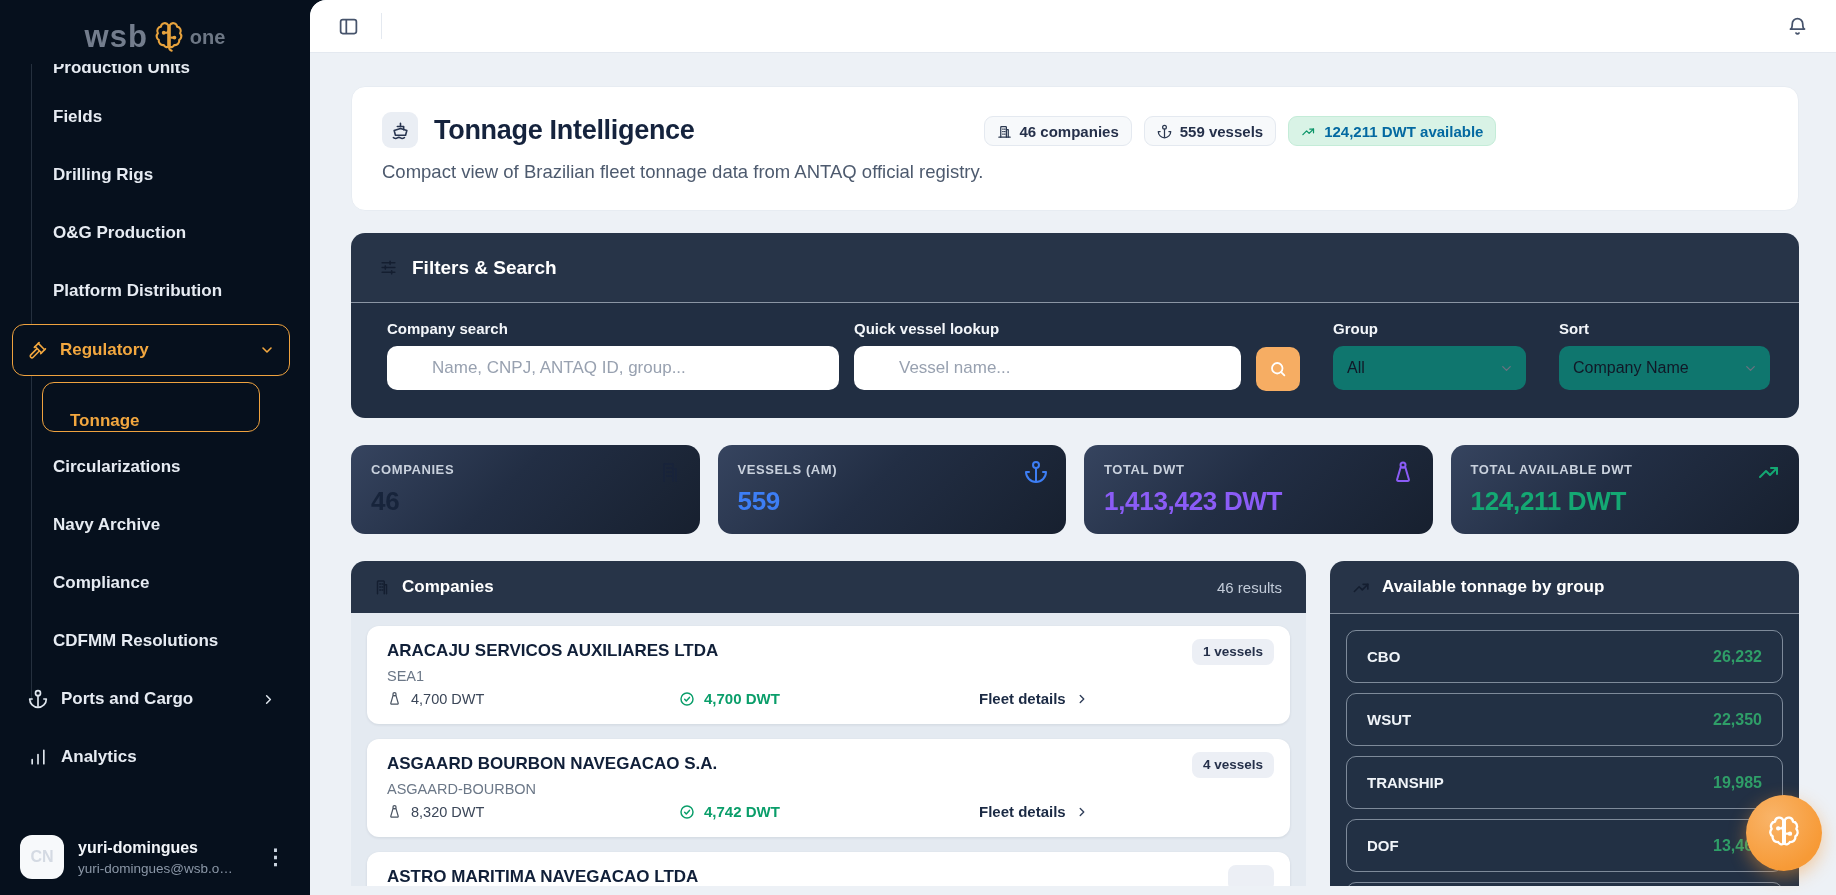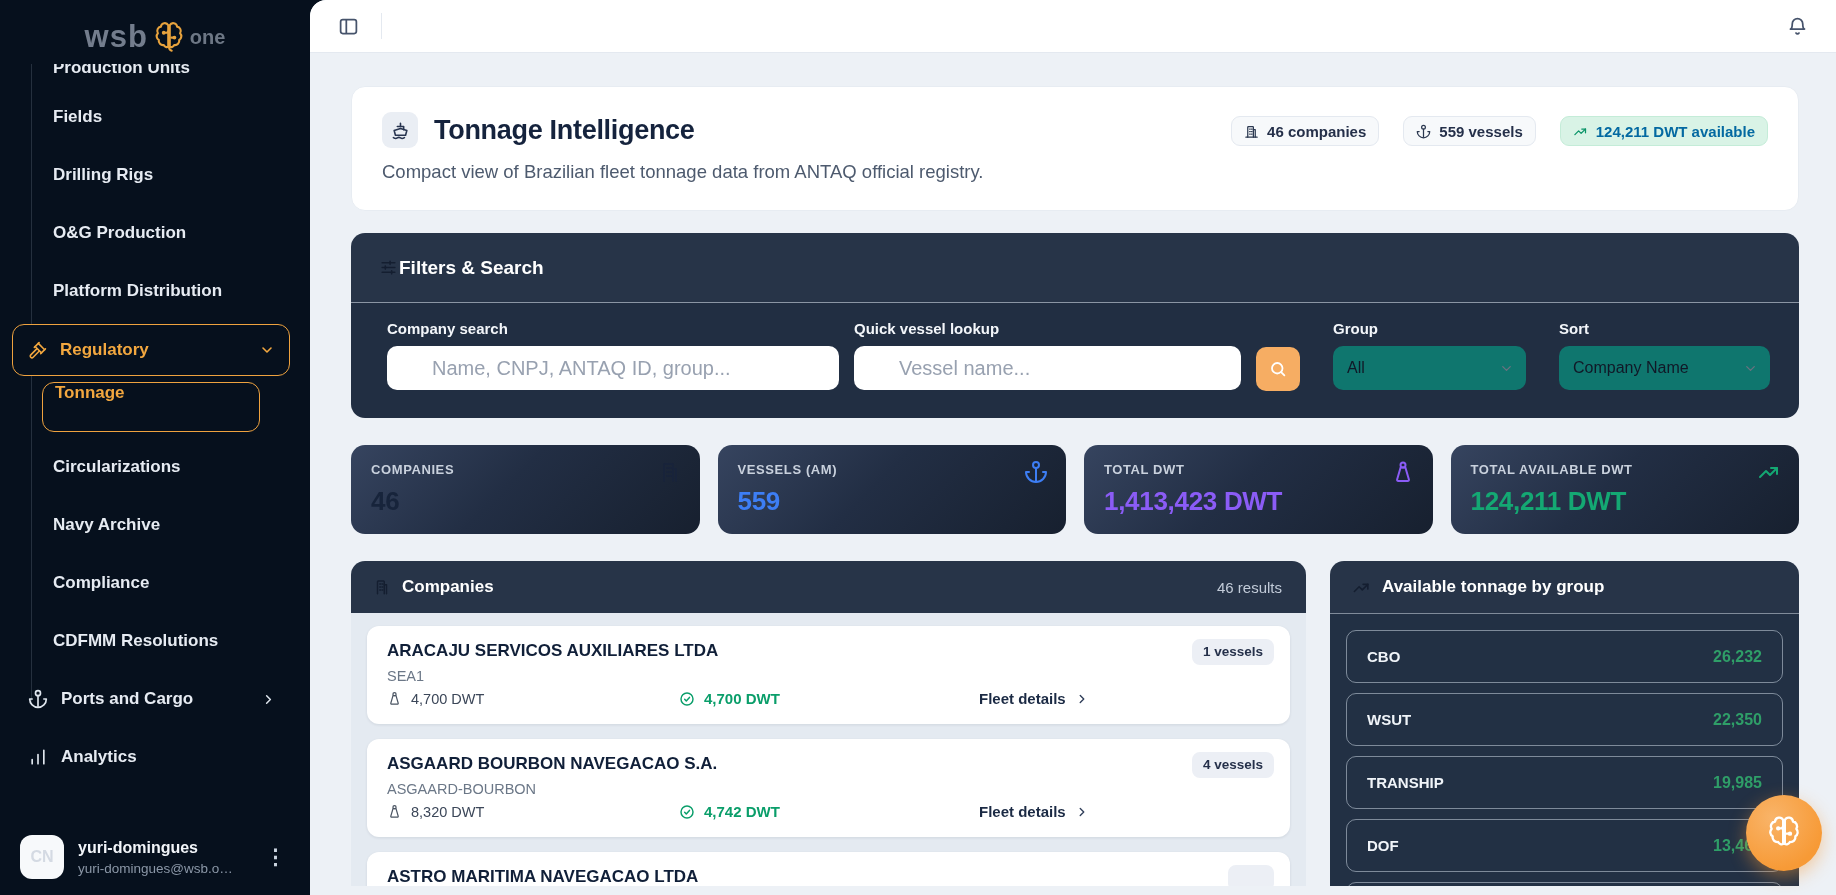--- a/index.html
+++ b/index.html
@@ -21,63 +21,63 @@
   .tree-line { position:absolute; left:31px; top:0; width:1px; height:640px; background:rgba(148,163,184,.22); }
   .nav-item { height:58px; display:flex; align-items:center; padding-left:53px; color:#e6ebf2; font-size:17px; font-weight:700; cursor:pointer; position:relative; }
   .nav-item.clip-top { height:40px; margin-top:-16px; }
   .nav-item.with-icon { padding-left:28px; gap:13px; }
   .nav-item .chev-right { margin-left:auto; margin-right:34px; color:#e6ebf2; }
   .reg-box { margin:4px 20px 6px 12px; height:52px; border:1.5px solid #eea23f; border-radius:12px;
     display:flex; align-items:center; gap:13px; padding-left:15px; color:#f2a73f; font-weight:800; font-size:17px;
     background:#06101d; position:relative; z-index:1; cursor:pointer; }
   .reg-box .chev-down { margin-left:auto; margin-right:14px; }
   .sub-box { margin:0 50px 6px 42px; height:50px; border:1.5px solid #eea23f; border-radius:12px;
-    display:flex; align-items:flex-start; padding-left:12px; color:#f2a73f; font-weight:800; font-size:17px;
+    display:flex; align-items:flex-end; padding-left:27px; color:#f2a73f; font-weight:800; font-size:17px;
     background:#06101d; position:relative; z-index:1; cursor:pointer; }
   .user { margin-top:auto; padding:14px 18px 16px 20px; display:flex; align-items:center; gap:14px; }
   .avatar { width:44px; height:44px; border-radius:12px; background:#f7f9fb; color:#d4dae3; font-weight:800; font-size:16px;
     display:flex; align-items:center; justify-content:center; flex:0 0 44px; }
   .user-name { font-size:16px; font-weight:800; color:#f2f5f9; }
   .user-email { font-size:13.5px; color:#8b97a7; margin-top:4px; max-width:168px; overflow:hidden; text-overflow:ellipsis; white-space:nowrap; }
   .user-menu { margin-left:auto; color:#cbd5e1; font-size:21px; font-weight:700; cursor:pointer; padding:4px 6px; }
   .user-menu::before { content:"\22EE"; }
 
   
   .main { flex:1; height:100%; position:relative; }
   .surface { position:absolute; inset:0; background:#edf1f6; border-top-left-radius:16px; overflow:hidden; }
   .topbar { height:53px; background:#fff; border-bottom:1px solid #e4e9f0; display:flex; align-items:center;
     padding:0 28px; border-top-left-radius:16px; }
   .tb-btn { color:#46536b; cursor:pointer; display:flex; }
   .tb-divider { width:1px; height:26px; background:#e4e9f0; margin-left:22px; }
   .tb-spacer { flex:1; }
   .content { padding:33px 37px 0 41px; }
 
   
-  .header-card { background:#fff; border:1px solid #e7ecf2; border-radius:14px; padding:25px 30px 27px; display:flex; justify-content:space-between; }
+  .header-card { background:#fff; border:1px solid #e7ecf2; border-radius:14px; padding:25px 30px 27px; display:flex; justify-content:flex-start; }
   .title-row { display:flex; align-items:center; gap:16px; }
   .icon-box { width:36px; height:36px; border-radius:9px; background:#eaeef4; display:flex; align-items:center; justify-content:center; color:#283550; }
   .page-title { font-size:27px; font-weight:800; color:#15233d; letter-spacing:-.3px; }
   .page-sub { margin-top:13px; font-size:18.5px; color:#4d5a6e; }
-  .badges { display:flex; gap:24px; align-items:flex-start; padding-top:4px; }
+  .badges { display:flex; gap:12px; align-items:flex-start; padding-top:4px; }
   .badge { height:30px; border-radius:9px; background:#f7f9fb; border:1px solid #e4e9f0; display:flex; align-items:center;
     gap:8px; padding:0 12px; font-size:15px; font-weight:700; color:#25304a; white-space:nowrap; }
   .badge svg { color:#2b3850; }
   .badge.green { background:#d9f3e6; border-color:#c4ecd8; color:#0369a1; }
   .badge.green svg { color:#0b9468; }
 
   
   .filters { margin-top:22px; border-radius:14px; overflow:hidden; }
-  .filters-head { background:#273448; padding:0 28px; height:70px; display:flex; align-items:center; gap:1px;
+  .filters-head { background:#273448; padding:0 28px; height:70px; display:flex; align-items:center; gap:14px;
     border-bottom:1px solid rgba(222,230,240,.55); }
   .filters-head svg { color:#141e30; }
   .filters-title { font-size:19px; font-weight:800; color:#fff; }
   .filters-body { background:#212e42; padding:17px 33px 27px 36px; display:flex; }
   .f-label { font-size:15px; font-weight:700; color:#f3f6fa; margin-bottom:9px; }
   .f-field input { height:44px; width:100%; border:none; border-radius:10px; background:#fff; padding:0 16px 0 45px;
-    font-size:20px; color:#1f2937; font-family:"Liberation Sans",sans-serif; outline:none; }
+    font-size:17px; color:#1f2937; font-family:"Liberation Sans",sans-serif; outline:none; }
   .f-field input::placeholder { color:#98a1b0; }
   .f-company { flex:0 0 452px; }
   .f-vessel { flex:0 0 387px; margin-left:15px; }
   .f-btn-wrap { margin-left:15px; padding-top:27px; }
   .search-btn { width:44px; height:44px; border-radius:10px; background:#f6ad63; display:flex; align-items:center; justify-content:center;
     color:#fff; cursor:pointer; border:none; }
   .f-group { flex:0 0 193px; margin-left:33px; }
   .f-sort { flex:0 0 211px; margin-left:33px; }
   .select { height:44px; border-radius:10px; background:#0f766e; display:flex; align-items:center; justify-content:space-between;
     padding:0 12px 0 14px; font-size:16px; color:#111827; cursor:pointer; }

